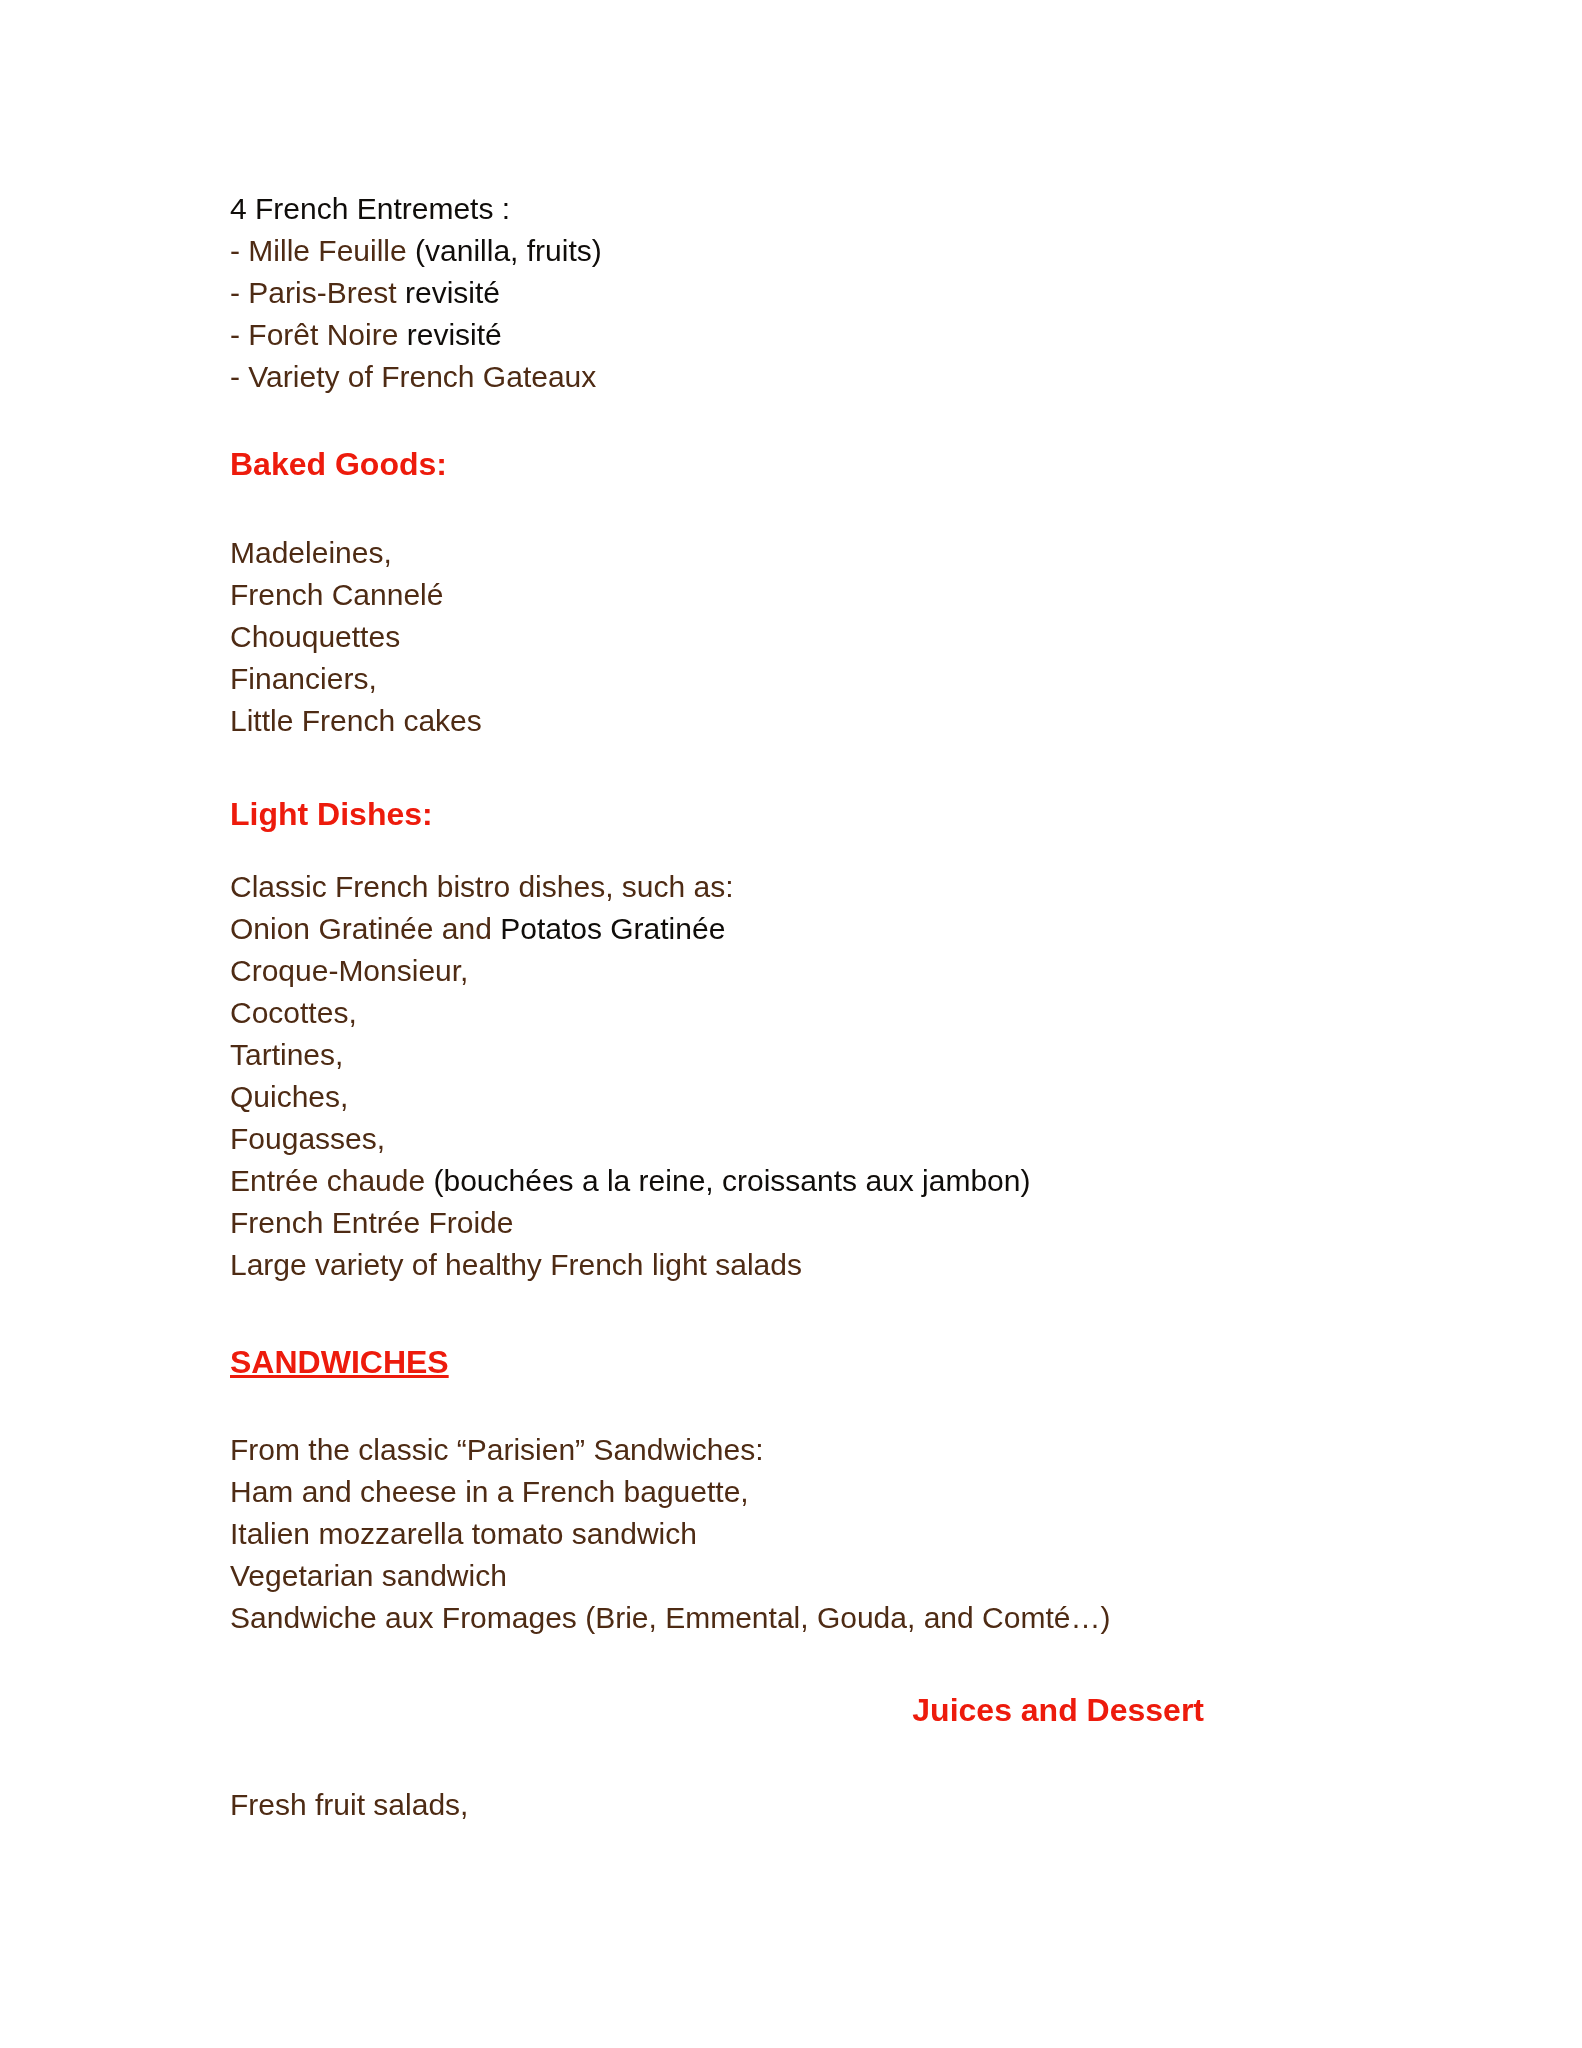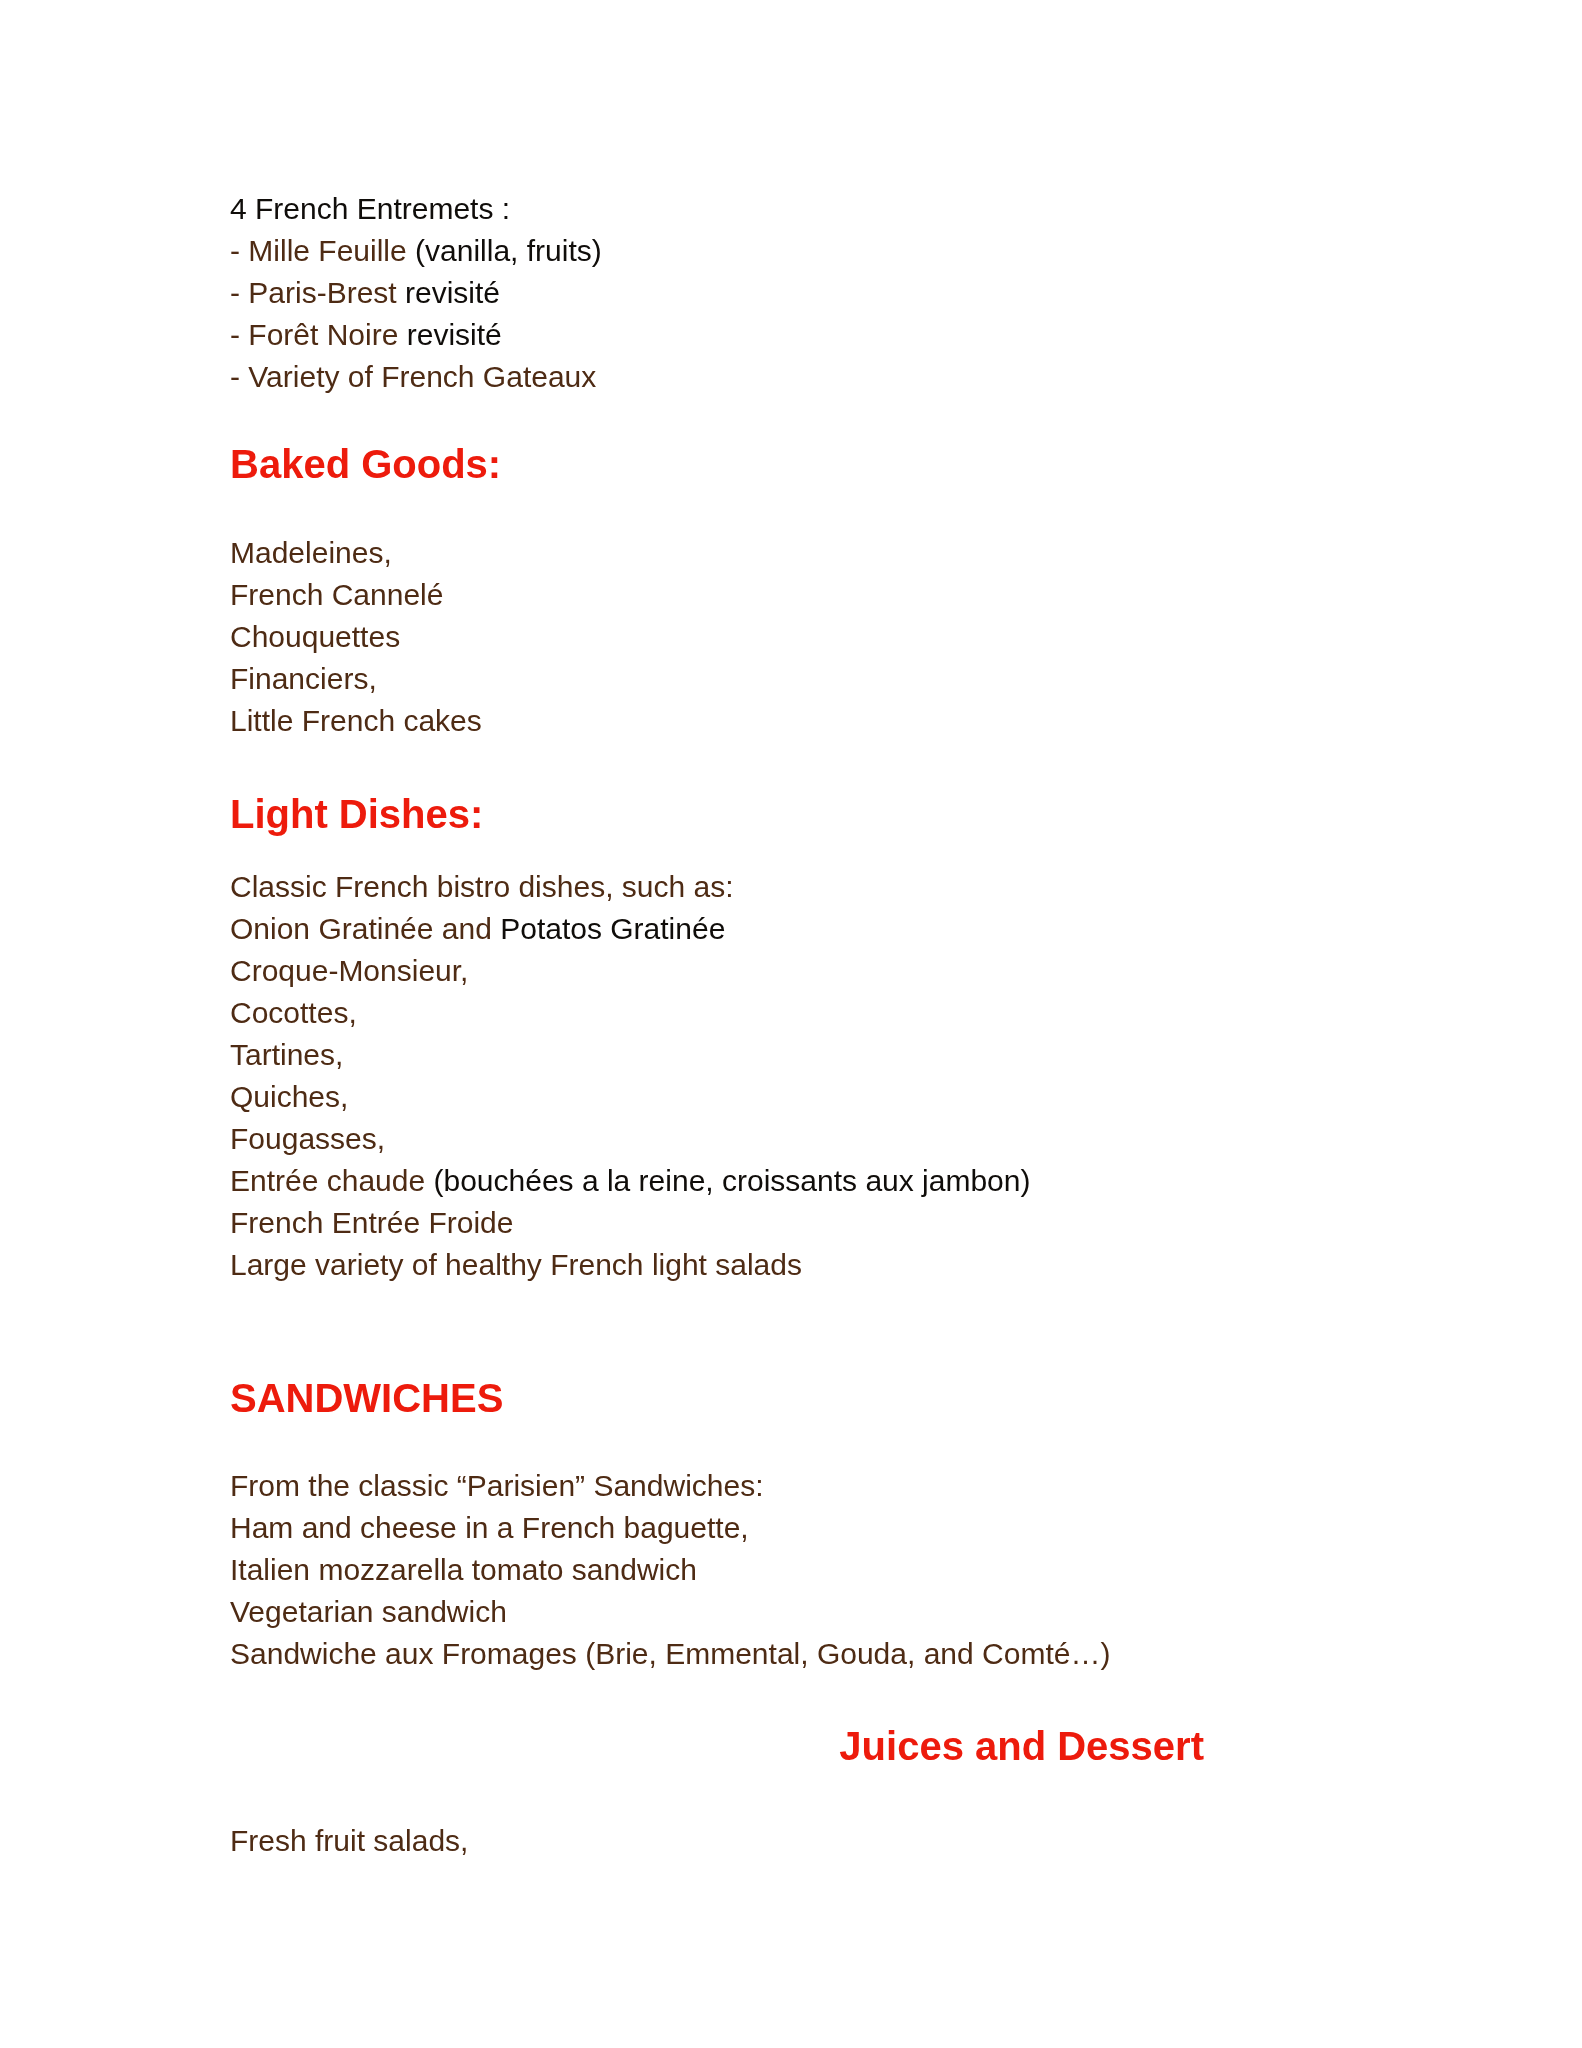--- a/index.html
+++ b/index.html
@@ -23,32 +23,32 @@
     padding:188px 90px 0 230px;
     color:var(--brown);
     font-size:30px;
     line-height:42px;
   }
   .para{margin:0;}
   .line{display:block;white-space:nowrap;}
   .run-black{color:var(--black);}
   .run-brown{color:var(--brown);}
   .heading{
-    font-size:40px;
+    font-size:32px;
     line-height:48px;
     font-weight:bold;
     color:var(--red);
     letter-spacing:0;
   }
   
   #heading-baked{margin-top:42px;}
   #para-baked{margin-top:44px;}
   #heading-light{margin-top:48px;}
   #para-light{margin-top:28px;}
-  #heading-sandwiches{margin-top:88px;}
+  #heading-sandwiches{margin-top:52px;text-decoration:underline;}
   #para-sandwiches{margin-top:43px;}
   #heading-juices{margin-top:47px;text-align:right;}
   #para-juices{margin-top:50px;}
 </style>
 </head>
 <body>
 
 <div class="page">
 
   <div class="para" id="para-intro">

